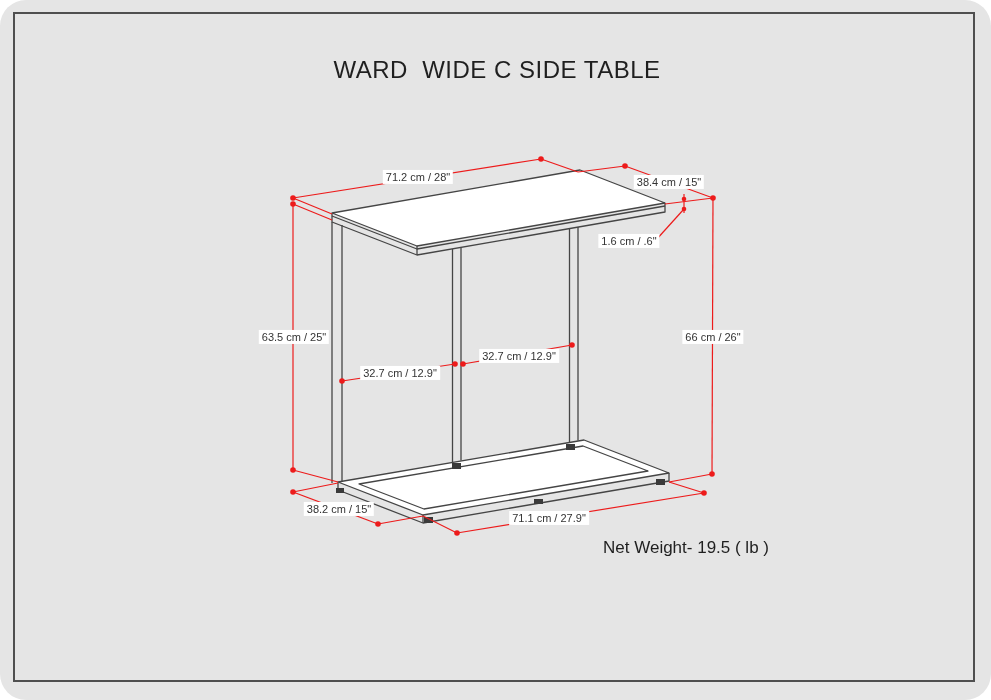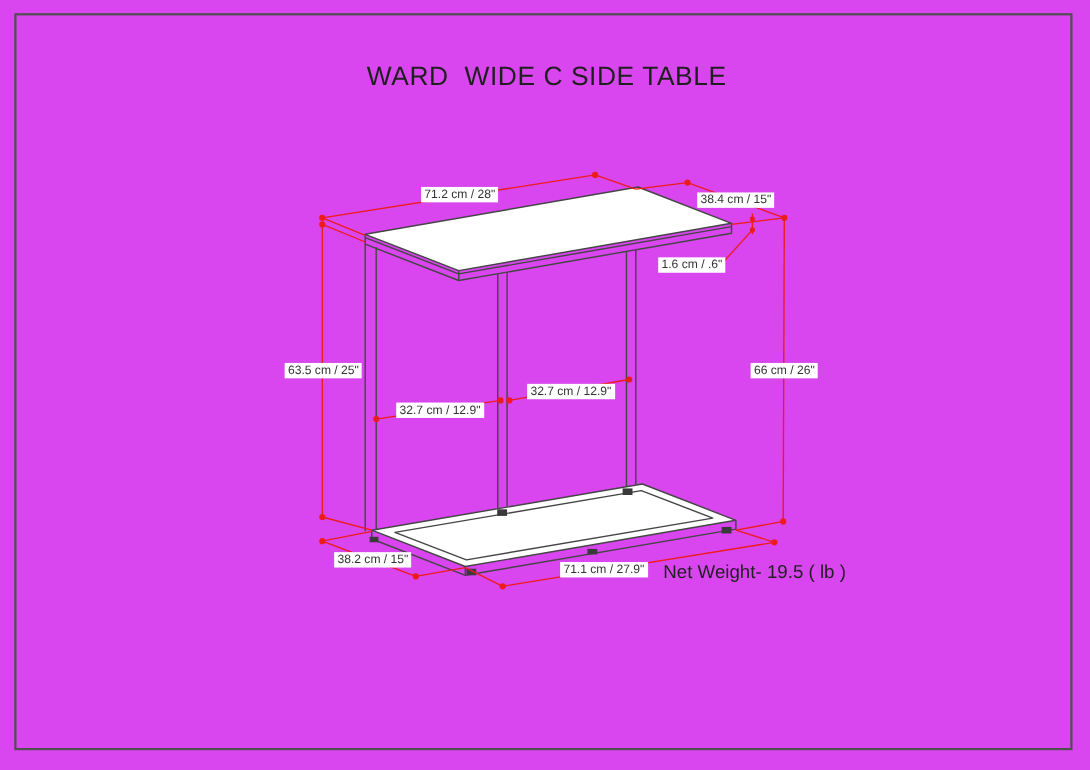--- a/index.html
+++ b/index.html
@@ -1,29 +1,29 @@
 <!DOCTYPE html>
 <html><head>
 <meta charset="utf-8">
 <style>
   html,body{margin:0;padding:0;background:#fff;}
   .canvas{
-    position:relative;width:991px;height:700px;background:#d946ef;
-    font-family:"Liberation Sans", sans-serif;overflow:hidden;
+    position:relative;width:991px;height:700px;background:#e5e5e5;
+    font-family:"Liberation Sans", sans-serif;overflow:hidden;border-radius:26px;
   }
   .page-border{
     position:absolute;left:13px;top:12px;width:962px;height:670px;
     border:2px solid #4f4f4f;box-sizing:border-box;pointer-events:none;
   }
   .page-title{
     position:absolute;left:497px;top:70px;transform:translate(-50%,-50%);
     font-size:24px;letter-spacing:0.5px;color:#1f1f1f;white-space:pre;
   }
   .net-weight{
-    position:absolute;left:686px;top:520px;transform:translate(-50%,-50%);
+    position:absolute;left:686px;top:548px;transform:translate(-50%,-50%);
     font-size:17px;color:#1f1f1f;white-space:pre;
   }
   .dim-label{
     position:absolute;transform:translate(-50%,-50%);
     font-size:11px;color:#333;background:#fff;padding:1px 3px;
     white-space:pre;line-height:1.1;
   }
   svg{position:absolute;left:0;top:0;}
   .tbl{stroke:#454545;stroke-width:1.3;fill:none;stroke-linejoin:round;}
   .tblf{stroke:#454545;stroke-width:1.3;fill:#ffffff;stroke-linejoin:round;}

